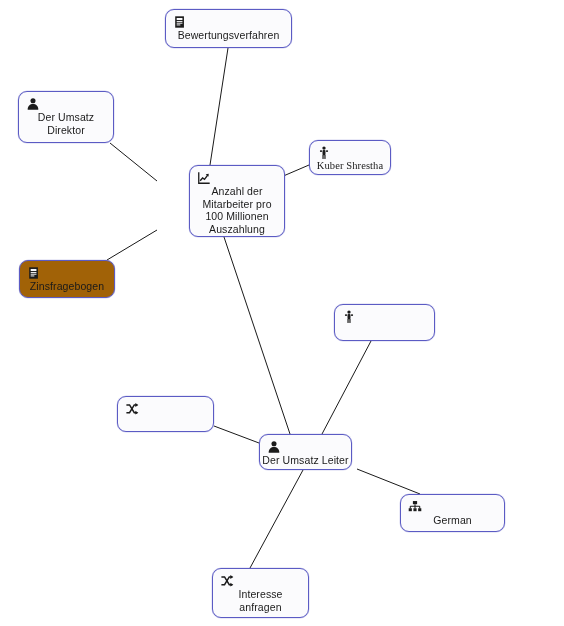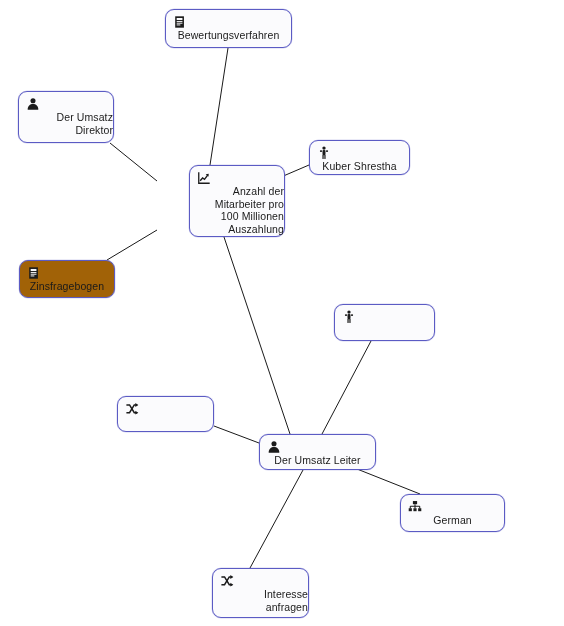--- a/index.html
+++ b/index.html
@@ -46,21 +46,20 @@
     right: 0;
     text-align: center;
     color: #1a1a1a;
     font-size: 10.5px;
     line-height: 12.5px;
     white-space: pre-line;
     letter-spacing: 0.1px;
   }
   .label-below-icon {
     top: 19px;
-    text-align: right;
   }
   .label-inline {
     top: 19px;
   }
 </style>
 </head>
 <body>
 
 <div id="canvas">
 
@@ -92,21 +91,21 @@
       <div class="node" style="left: 18px; top: 91px; width: 96px; height: 52px; border-color: rgb(91, 91, 196); background: rgb(251, 251, 253);">
         <span class="node-icon">
           <svg viewBox="0 0 16 16" width="14" height="14">
             <circle cx="8" cy="4.2" r="2.9" fill="#1b1b1b"></circle>
             <path d="M1.9 14.5 C1.9 10.2 4.6 8.0 8 8.0 C11.4 8.0 14.1 10.2 14.1 14.5 Z" fill="#1b1b1b"></path>
           </svg>
         </span>
         <div class="node-label label-below-icon">Der Umsatz
 Direktor</div>
       </div>
-      <div class="node" style="left: 309px; top: 140px; width: 101px; height: 35px; border-color: rgb(91, 91, 196); background: rgb(251, 251, 253);">
+      <div class="node" style="left: 309px; top: 140px; width: 82px; height: 35px; border-color: rgb(91, 91, 196); background: rgb(251, 251, 253); font-family: Liberation Serif, serif;">
         <span class="node-icon">
           <svg viewBox="0 0 16 16" width="14" height="14">
             <circle cx="8" cy="2.4" r="1.9" fill="#1b1b1b"></circle>
             <rect x="6.3" y="4.6" width="3.4" height="6.0" rx="1.2" fill="#1b1b1b"></rect>
             <rect x="3.4" y="5.0" width="2.3" height="1.7" fill="#1b1b1b"></rect>
             <rect x="10.3" y="5.0" width="2.3" height="1.7" fill="#1b1b1b"></rect>
             <rect x="6.2" y="10.2" width="1.4" height="4.6" fill="#1b1b1b"></rect>
             <rect x="8.4" y="10.2" width="1.4" height="4.6" fill="#1b1b1b"></rect>
           </svg>
         </span>
@@ -154,21 +153,21 @@
         <span class="node-icon">
           <svg viewBox="0 0 16 16" width="14" height="14">
             <path d="M1.6 3.4 L5.2 3.4 L10.6 12.2 L14.0 12.2" stroke="#1b1b1b" stroke-width="1.7" fill="none"></path>
             <path d="M1.6 12.2 L5.2 12.2 L10.6 3.4 L14.0 3.4" stroke="#1b1b1b" stroke-width="1.7" fill="none"></path>
             <path d="M11.8 1.2 L15.2 3.4 L11.8 5.6 Z" fill="#1b1b1b"></path>
             <path d="M11.8 10.0 L15.2 12.2 L11.8 14.4 Z" fill="#1b1b1b"></path>
           </svg>
         </span>
         <div class="node-label label-below-icon"></div>
       </div>
-      <div class="node" style="left: 259px; top: 434px; width: 117px; height: 36px; border-color: rgb(91, 91, 196); background: rgb(251, 251, 253);">
+      <div class="node" style="left: 259px; top: 434px; width: 93px; height: 36px; border-color: rgb(91, 91, 196); background: rgb(251, 251, 253);">
         <span class="node-icon">
           <svg viewBox="0 0 16 16" width="14" height="14">
             <circle cx="8" cy="4.2" r="2.9" fill="#1b1b1b"></circle>
             <path d="M1.9 14.5 C1.9 10.2 4.6 8.0 8 8.0 C11.4 8.0 14.1 10.2 14.1 14.5 Z" fill="#1b1b1b"></path>
           </svg>
         </span>
         <div class="node-label label-inline">Der Umsatz Leiter</div>
       </div>
       <div class="node" style="left: 400px; top: 494px; width: 105px; height: 38px; border-color: rgb(91, 91, 196); background: rgb(251, 251, 253);">
         <span class="node-icon">

